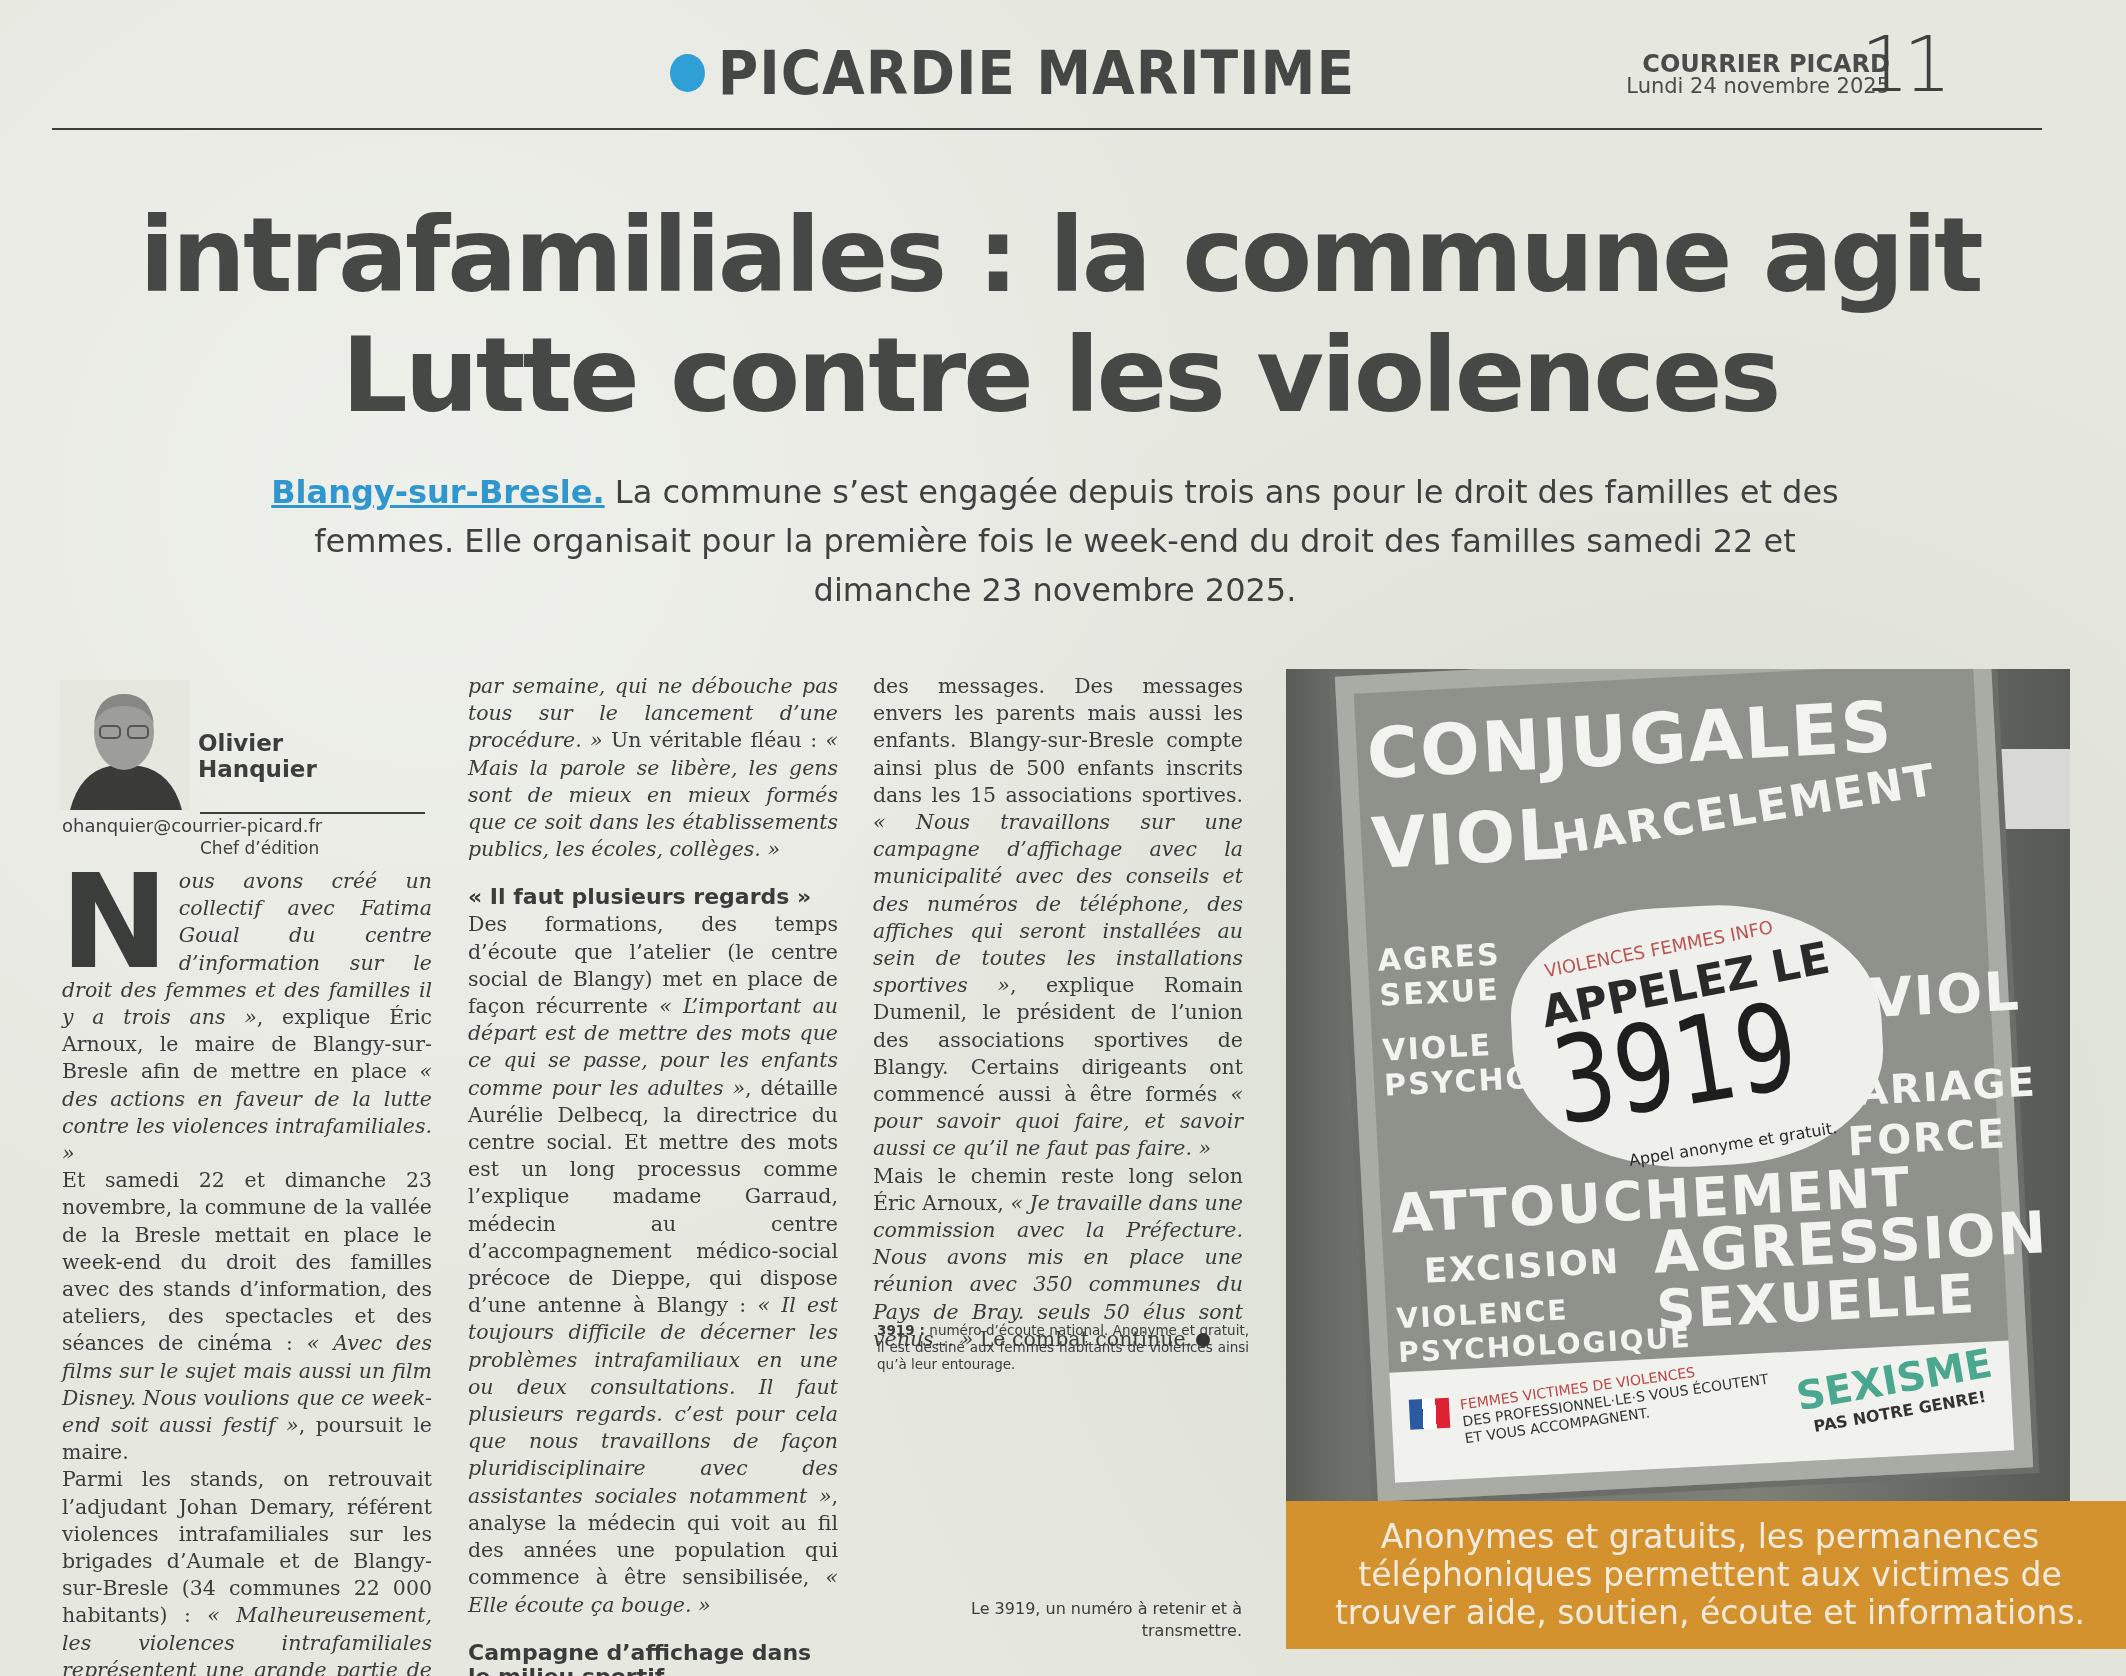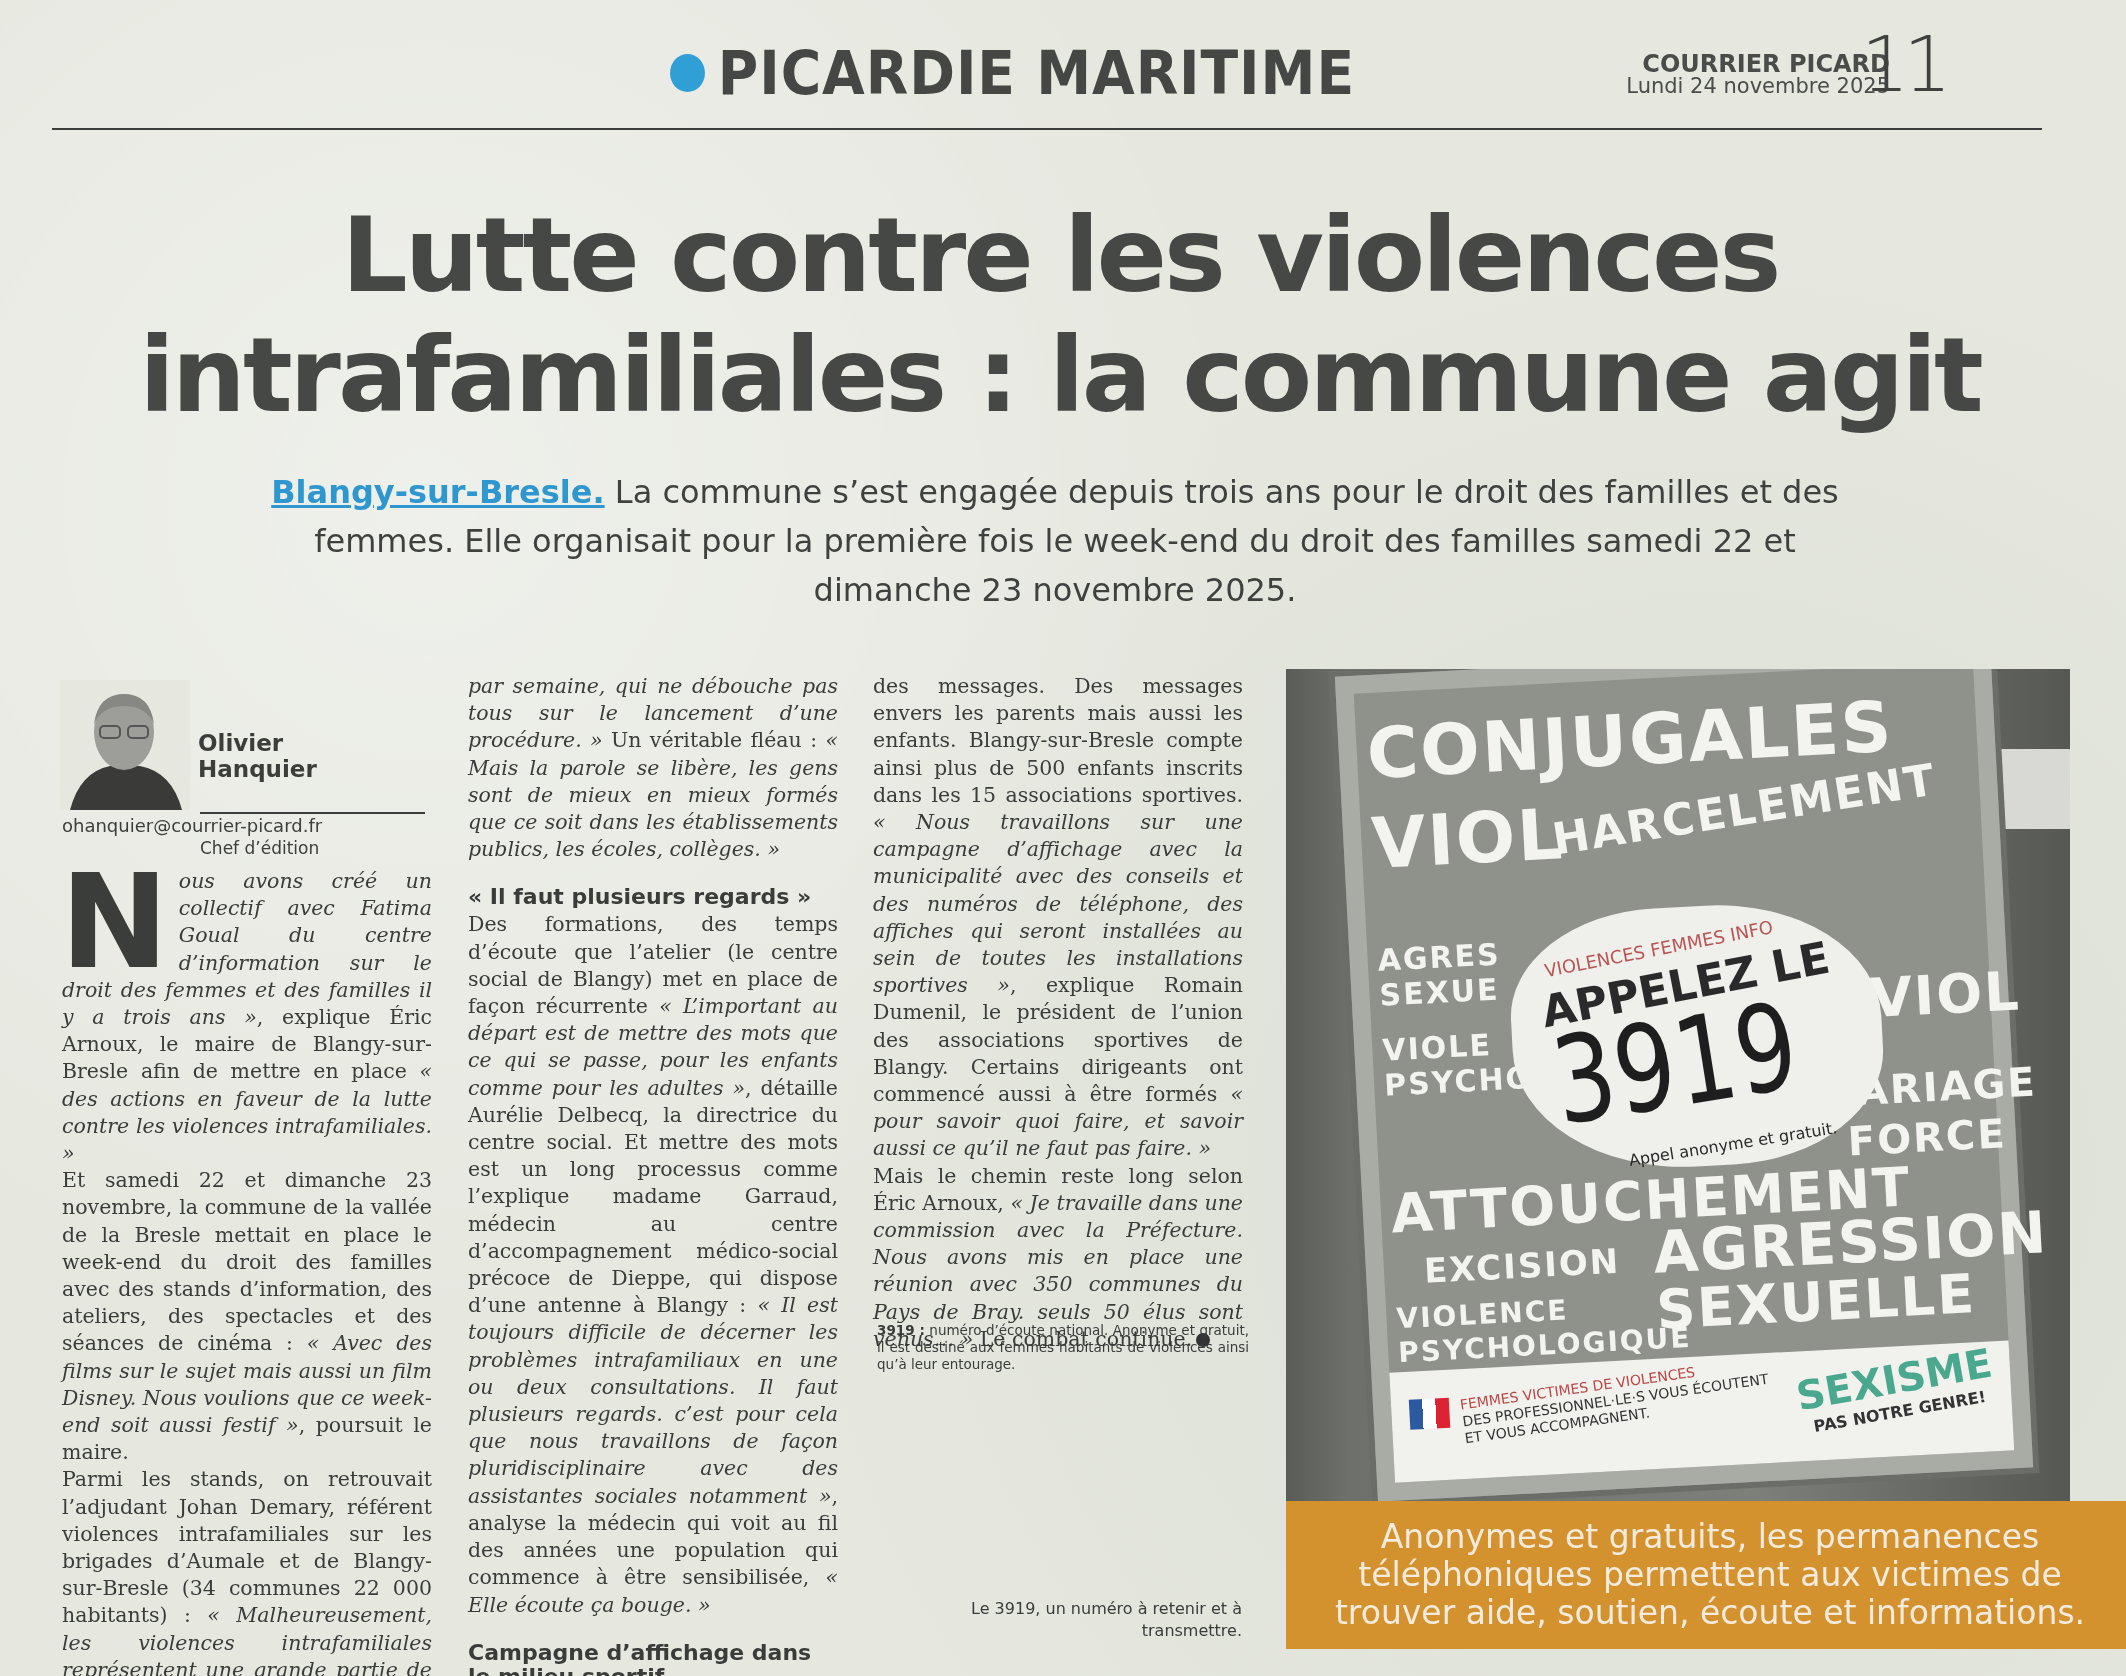--- a/index.html
+++ b/index.html
@@ -139,22 +139,22 @@
 <div class="abs rubric">
   <span class="dot"></span>
   <span>PICARDIE MARITIME</span>
 </div>
 <div class="abs paper-name">COURRIER PICARD</div>
 <div class="abs paper-date">Lundi 24 novembre 2025</div>
 <div class="abs page-num">11</div>
 <div class="abs rule"></div>
 
 <div class="abs headline">
+  <div>intrafamiliales : la commune agit</div>
   <div>Lutte contre les violences</div>
-  <div>intrafamiliales : la commune agit</div>
 </div>
 <div class="abs chapo">
   <span class="city">Blangy-sur-Bresle.</span><span> La commune s’est engagée depuis trois ans pour le droit des familles et des femmes. Elle organisait pour la première fois le week-end du droit des familles samedi 22 et dimanche 23 novembre 2025.</span>
 </div>
 
 <div class="abs author-photo">
   <svg width="130" height="130" viewBox="0 0 130 130">
     <rect width="130" height="130" fill="#e6e8e0"></rect>
     <path d="M10 130 Q20 92 50 86 L80 86 Q112 92 122 130 Z" fill="#3a3b39"></path>
     <ellipse cx="64" cy="52" rx="30" ry="38" fill="#9d9e99"></ellipse>

